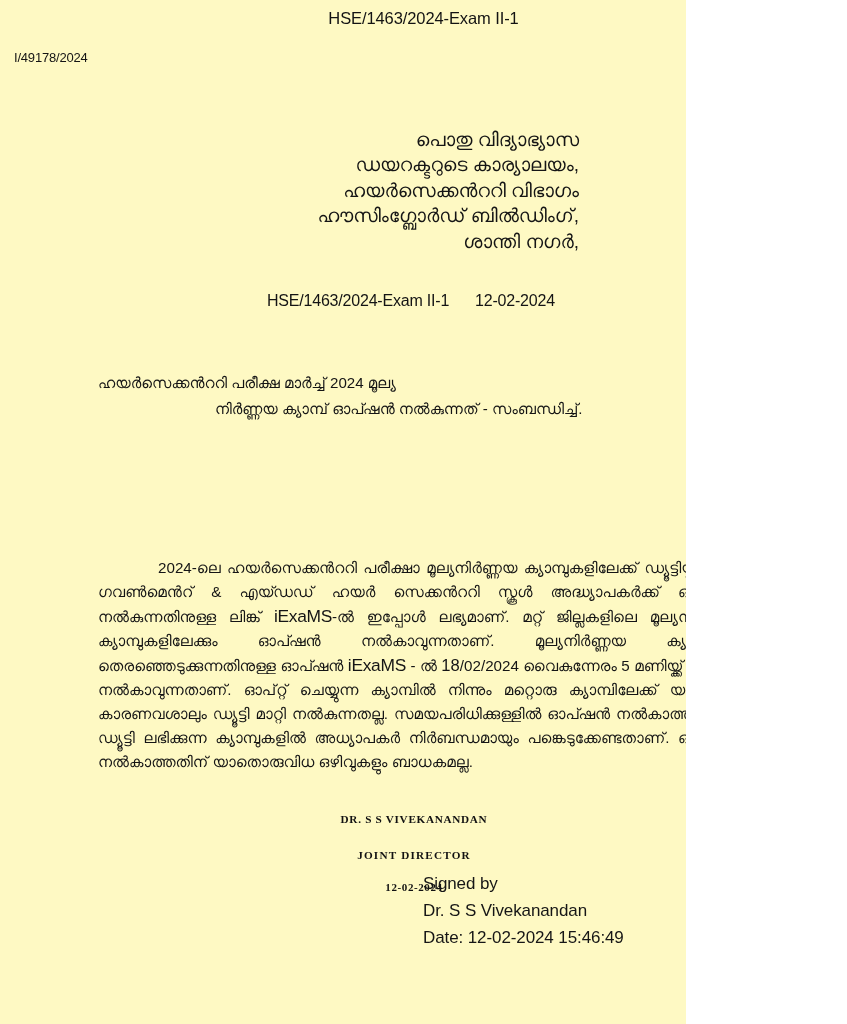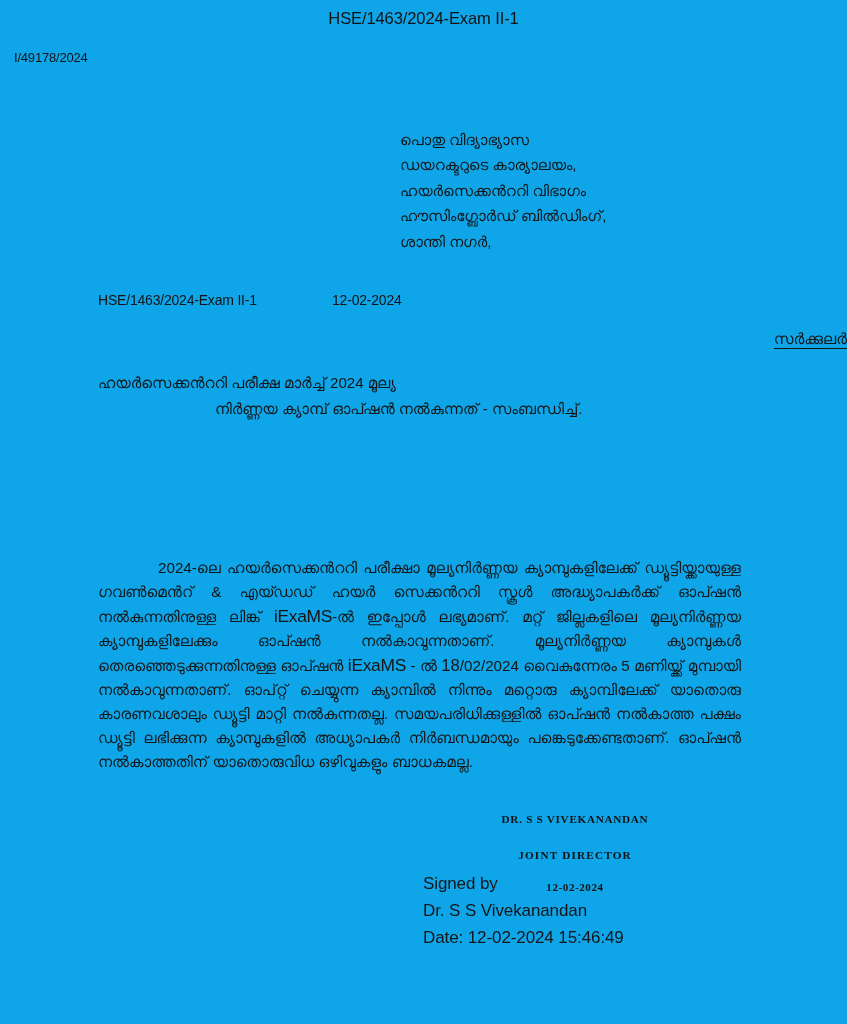--- a/index.html
+++ b/index.html
@@ -7,23 +7,23 @@
     padding: 0;
     background: #ffffff;
   }
   body {
     font-family: "Liberation Sans", sans-serif;
     color: #111111;
     -webkit-font-smoothing: antialiased;
   }
   .page {
     position: relative;
-    width: 847px;
+    width: 686px;
     height: 1024px;
-    background: #0ea5e9;
+    background: #fef9c3;
     overflow: hidden;
   }
 
   
   .doc-header {
     position: absolute;
     top: 9px;
     left: 0;
     width: 847px;
     text-align: center;
@@ -39,36 +39,37 @@
     letter-spacing: -0.2px;
     color: #141414;
   }
 
   
   .address-block {
     position: absolute;
     top: 127px;
     right: 107px;
     width: 340px;
-    text-align: left;
-    font-size: 15px;
+    text-align: right;
+    font-size: 19px;
     line-height: 25.4px;
     color: #151515;
   }
   .address-line { white-space: nowrap; }
 
   
   .ref-row {
     position: absolute;
     top: 292px;
     left: 98px;
     width: 600px;
-    font-size: 14px;
+    font-size: 16px;
     letter-spacing: -0.2px;
     color: #141414;
+    text-align: center;
   }
   .ref-row .ref-no { display: inline-block; width: 234px; }
   .ref-row .ref-date { display: inline-block; }
 
   
   .circular-title {
     position: absolute;
     top: 330px;
     left: 0;
     width: 847px;

